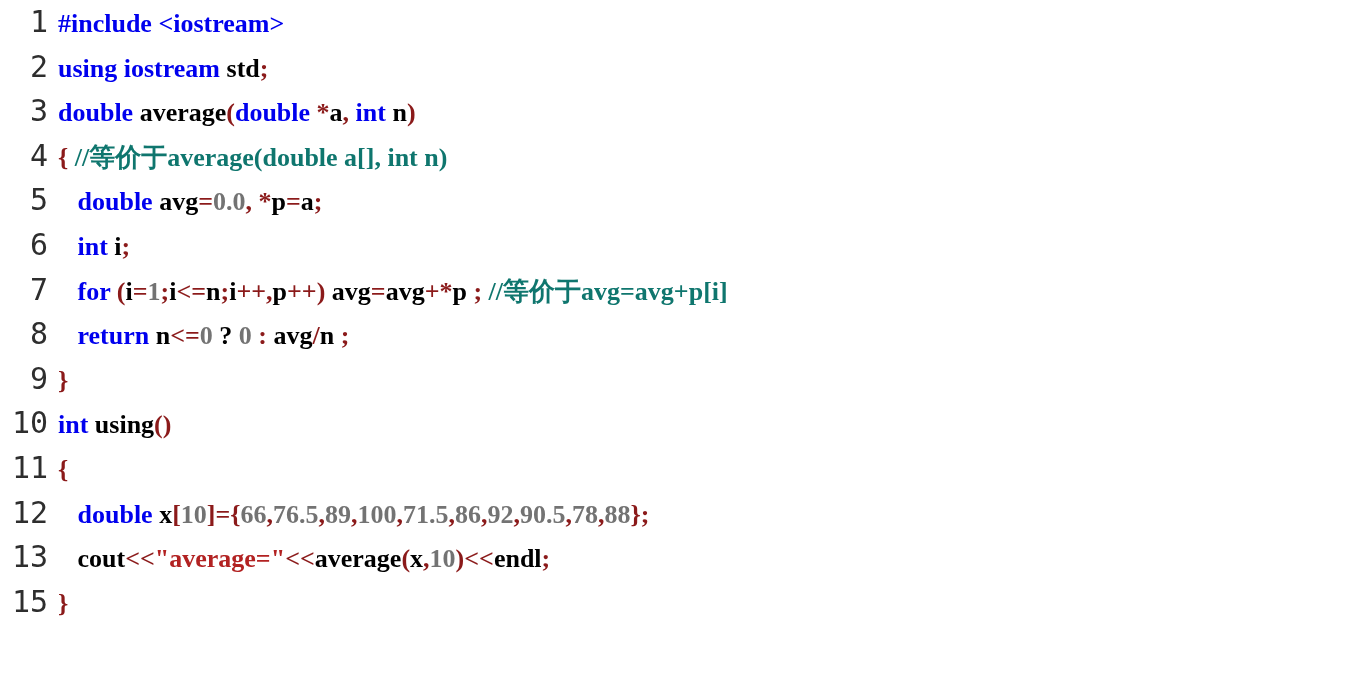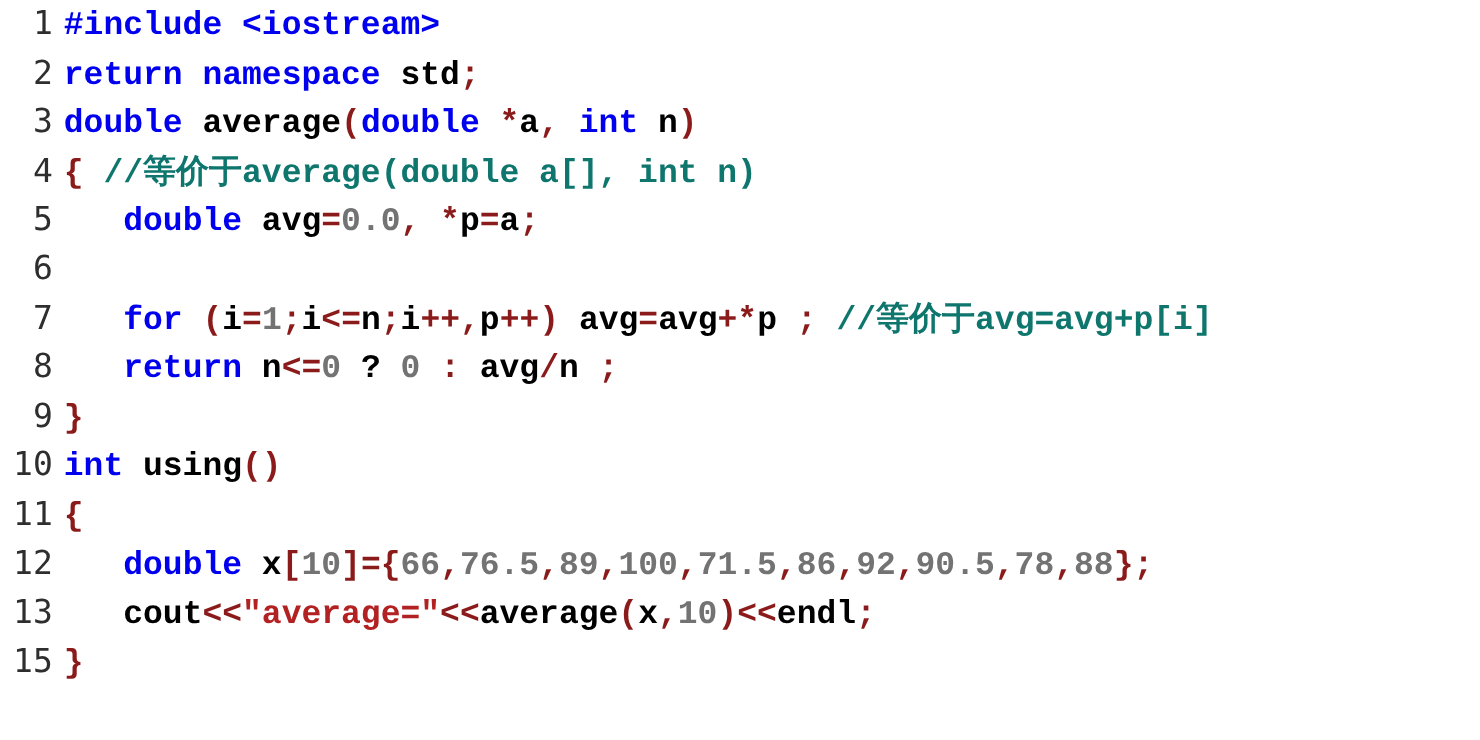--- a/index.html
+++ b/index.html
@@ -35,44 +35,44 @@
     text-align: right;
     color: #2e2e2e;
     font-weight: normal;
     font-size: 30px;
     font-family: "DejaVu Sans Mono", monospace;
     user-select: none;
   }
   .code {
     padding-left: 10px;
     white-space: pre;
-    font-family: Liberation Mono, monospace;
-    font-size: 30px;
+    font-family: Liberation Serif, serif;
+    font-size: 26px;
     font-weight: bold;
     color: #000000;
   }
   .tok { white-space: pre; }
   .t-key   { color: #0000ee; }
   .t-punc  { color: #8b1a1a; }
   .t-num   { color: #737373; }
   .t-str   { color: #b22222; }
   .t-cmt   { color: #0f766e; }
   .t-plain { color: #000000; text-align: center; }
 </style>
 </head>
 <body>
 
 <div id="editor">
   <div id="code-lines">
       <div class="code-line"><span class="ln">1</span><span class="code"><span class="tok t-key">#include &lt;iostream&gt;</span></span></div>
-      <div class="code-line"><span class="ln">2</span><span class="code"><span class="tok t-key">return namespace </span><span class="tok t-plain">std</span><span class="tok t-punc">;</span></span></div>
+      <div class="code-line"><span class="ln">2</span><span class="code"><span class="tok t-key">using iostream </span><span class="tok t-plain">std</span><span class="tok t-punc">;</span></span></div>
       <div class="code-line"><span class="ln">3</span><span class="code"><span class="tok t-key">double </span><span class="tok t-plain">average</span><span class="tok t-punc">(</span><span class="tok t-key">double </span><span class="tok t-punc">*</span><span class="tok t-plain">a</span><span class="tok t-punc">, </span><span class="tok t-key">int </span><span class="tok t-plain">n</span><span class="tok t-punc">)</span></span></div>
       <div class="code-line"><span class="ln">4</span><span class="code"><span class="tok t-punc">{ </span><span class="tok t-cmt">//等价于average(double a[], int n)</span></span></div>
       <div class="code-line"><span class="ln">5</span><span class="code"><span class="tok t-plain">   </span><span class="tok t-key">double </span><span class="tok t-plain">avg</span><span class="tok t-punc">=</span><span class="tok t-num">0.0</span><span class="tok t-punc">, </span><span class="tok t-punc">*</span><span class="tok t-plain">p</span><span class="tok t-punc">=</span><span class="tok t-plain">a</span><span class="tok t-punc">;</span></span></div>
-      <div class="code-line"><span class="ln">6</span></div>
+      <div class="code-line"><span class="ln">6</span><span class="code"><span class="tok t-plain">   </span><span class="tok t-key">int </span><span class="tok t-plain">i</span><span class="tok t-punc">;</span></span></div>
       <div class="code-line"><span class="ln">7</span><span class="code"><span class="tok t-plain">   </span><span class="tok t-key">for </span><span class="tok t-punc">(</span><span class="tok t-plain">i</span><span class="tok t-punc">=</span><span class="tok t-num">1</span><span class="tok t-punc">;</span><span class="tok t-plain">i</span><span class="tok t-punc">&lt;=</span><span class="tok t-plain">n</span><span class="tok t-punc">;</span><span class="tok t-plain">i</span><span class="tok t-punc">++</span><span class="tok t-punc">,</span><span class="tok t-plain">p</span><span class="tok t-punc">++</span><span class="tok t-punc">) </span><span class="tok t-plain">avg</span><span class="tok t-punc">=</span><span class="tok t-plain">avg</span><span class="tok t-punc">+</span><span class="tok t-punc">*</span><span class="tok t-plain">p </span><span class="tok t-punc">; </span><span class="tok t-cmt">//等价于avg=avg+p[i]</span></span></div>
       <div class="code-line"><span class="ln">8</span><span class="code"><span class="tok t-plain">   </span><span class="tok t-key">return </span><span class="tok t-plain">n</span><span class="tok t-punc">&lt;=</span><span class="tok t-num">0</span><span class="tok t-plain"> ? </span><span class="tok t-num">0</span><span class="tok t-punc"> : </span><span class="tok t-plain">avg</span><span class="tok t-punc">/</span><span class="tok t-plain">n </span><span class="tok t-punc">;</span></span></div>
       <div class="code-line"><span class="ln">9</span><span class="code"><span class="tok t-punc">}</span></span></div>
       <div class="code-line"><span class="ln">10</span><span class="code"><span class="tok t-key">int </span><span class="tok t-plain">using</span><span class="tok t-punc">()</span></span></div>
       <div class="code-line"><span class="ln">11</span><span class="code"><span class="tok t-punc">{</span></span></div>
       <div class="code-line"><span class="ln">12</span><span class="code"><span class="tok t-plain">   </span><span class="tok t-key">double </span><span class="tok t-plain">x</span><span class="tok t-punc">[</span><span class="tok t-num">10</span><span class="tok t-punc">]={</span><span class="tok t-num">66</span><span class="tok t-punc">,</span><span class="tok t-num">76.5</span><span class="tok t-punc">,</span><span class="tok t-num">89</span><span class="tok t-punc">,</span><span class="tok t-num">100</span><span class="tok t-punc">,</span><span class="tok t-num">71.5</span><span class="tok t-punc">,</span><span class="tok t-num">86</span><span class="tok t-punc">,</span><span class="tok t-num">92</span><span class="tok t-punc">,</span><span class="tok t-num">90.5</span><span class="tok t-punc">,</span><span class="tok t-num">78</span><span class="tok t-punc">,</span><span class="tok t-num">88</span><span class="tok t-punc">};</span></span></div>
       <div class="code-line"><span class="ln">13</span><span class="code"><span class="tok t-plain">   </span><span class="tok t-plain">cout</span><span class="tok t-punc">&lt;&lt;</span><span class="tok t-str">"average="</span><span class="tok t-punc">&lt;&lt;</span><span class="tok t-plain">average</span><span class="tok t-punc">(</span><span class="tok t-plain">x</span><span class="tok t-punc">,</span><span class="tok t-num">10</span><span class="tok t-punc">)</span><span class="tok t-punc">&lt;&lt;</span><span class="tok t-plain">endl</span><span class="tok t-punc">;</span></span></div>
       <div class="code-line"><span class="ln">15</span><span class="code"><span class="tok t-punc">}</span></span></div>
     </div>
 </div>

